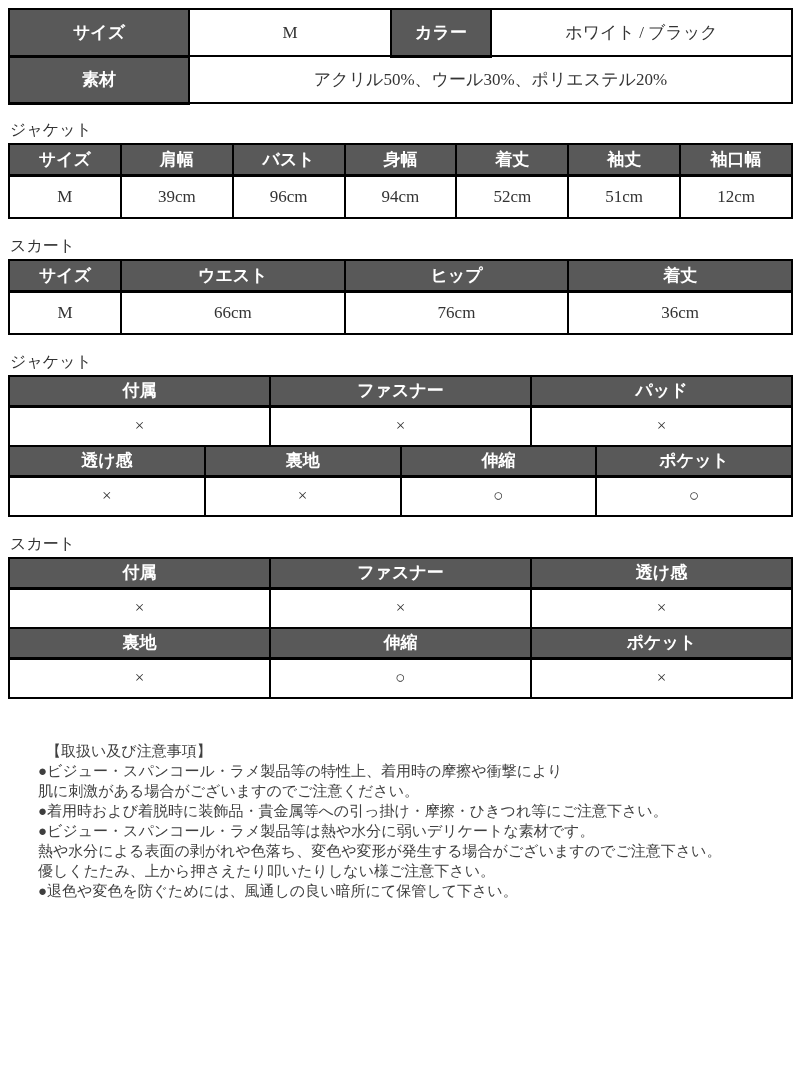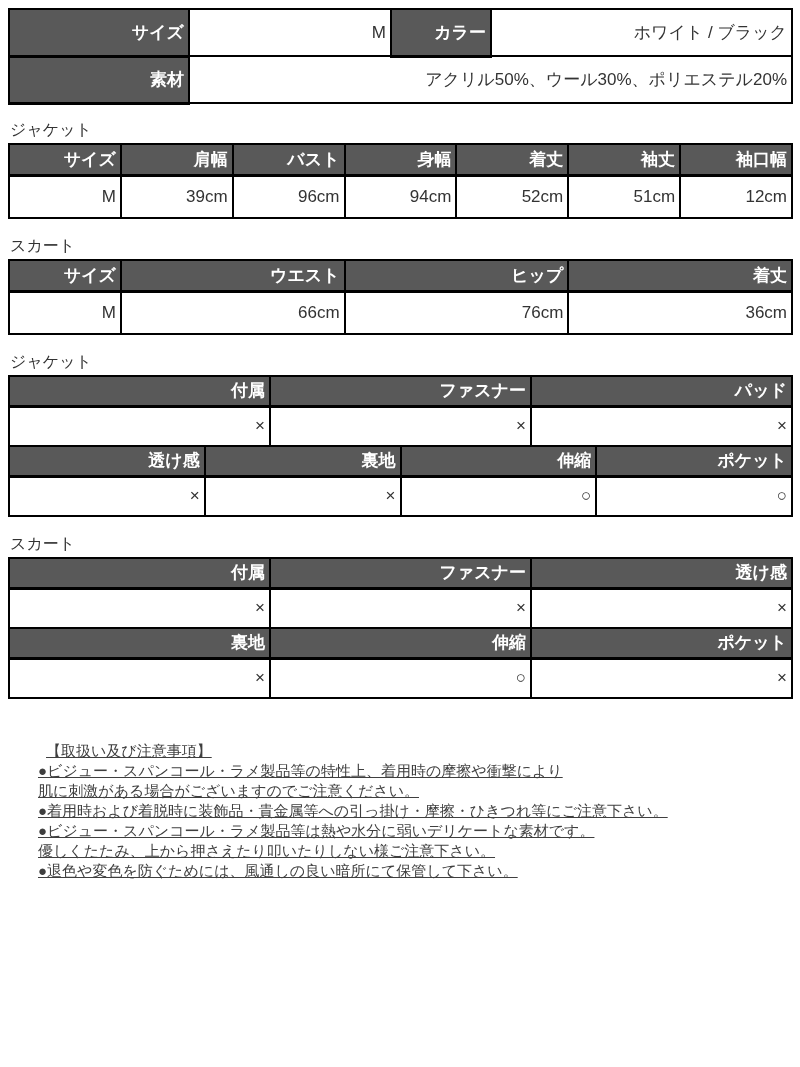--- a/index.html
+++ b/index.html
@@ -18,25 +18,26 @@
     color:var(--body-text,#333);
   }
   .page{padding:8px 7px 0 8px;}
   table.tbl{
     border-collapse:collapse;
     table-layout:fixed;
     width:785px;
   }
   table.tbl th,table.tbl td{
     border:2px solid var(--border,#000);
-    text-align:right;
+    text-align:center;
     vertical-align:middle;
     padding:0 4px;
     overflow:hidden;
     white-space:nowrap;
+    font-family:Liberation Serif, serif;
   }
   table.tbl th{
     background:var(--header-bg,#595959);
     color:var(--header-text,#fff);
     font-weight:bold;
     font-size:17px;
     border-bottom-width:3px;
   }
   table.tbl td{
     font-size:17px;
@@ -58,21 +59,21 @@
   }
   .section-label.first{margin-top:16px;}
   .notes{
     margin-top:42px;
     padding-left:30px;
     font-size:15px;
     line-height:20px;
     color:var(--notes-text,#3f3f3f);
   }
   .notes .title{padding-left:8px;}
-  .note-line{white-space:nowrap;text-decoration:underline;}
+  .note-line{white-space:nowrap;}
 </style>
 </head>
 <body>
 
 <div class="page">
 
   <table class="tbl summary">
     <colgroup>
       <col style="width:180px">
         <col style="width:202px">
@@ -202,17 +203,18 @@
       </tr>
     </tbody>
   </table>
 
   <div class="notes">
     <div class="note-line title">【取扱い及び注意事項】</div>
     <div class="note-line">●ビジュー・スパンコール・ラメ製品等の特性上、着用時の摩擦や衝撃により</div>
     <div class="note-line">肌に刺激がある場合がございますのでご注意ください。</div>
     <div class="note-line">●着用時および着脱時に装飾品・貴金属等への引っ掛け・摩擦・ひきつれ等にご注意下さい。</div>
     <div class="note-line">●ビジュー・スパンコール・ラメ製品等は熱や水分に弱いデリケートな素材です。</div>
+    <div class="note-line">熱や水分による表面の剥がれや色落ち、変色や変形が発生する場合がございますのでご注意下さい。</div>
     <div class="note-line">優しくたたみ、上から押さえたり叩いたりしない様ご注意下さい。</div>
     <div class="note-line">●退色や変色を防ぐためには、風通しの良い暗所にて保管して下さい。</div>
   </div>
 
 </div>
 
 </body></html>

